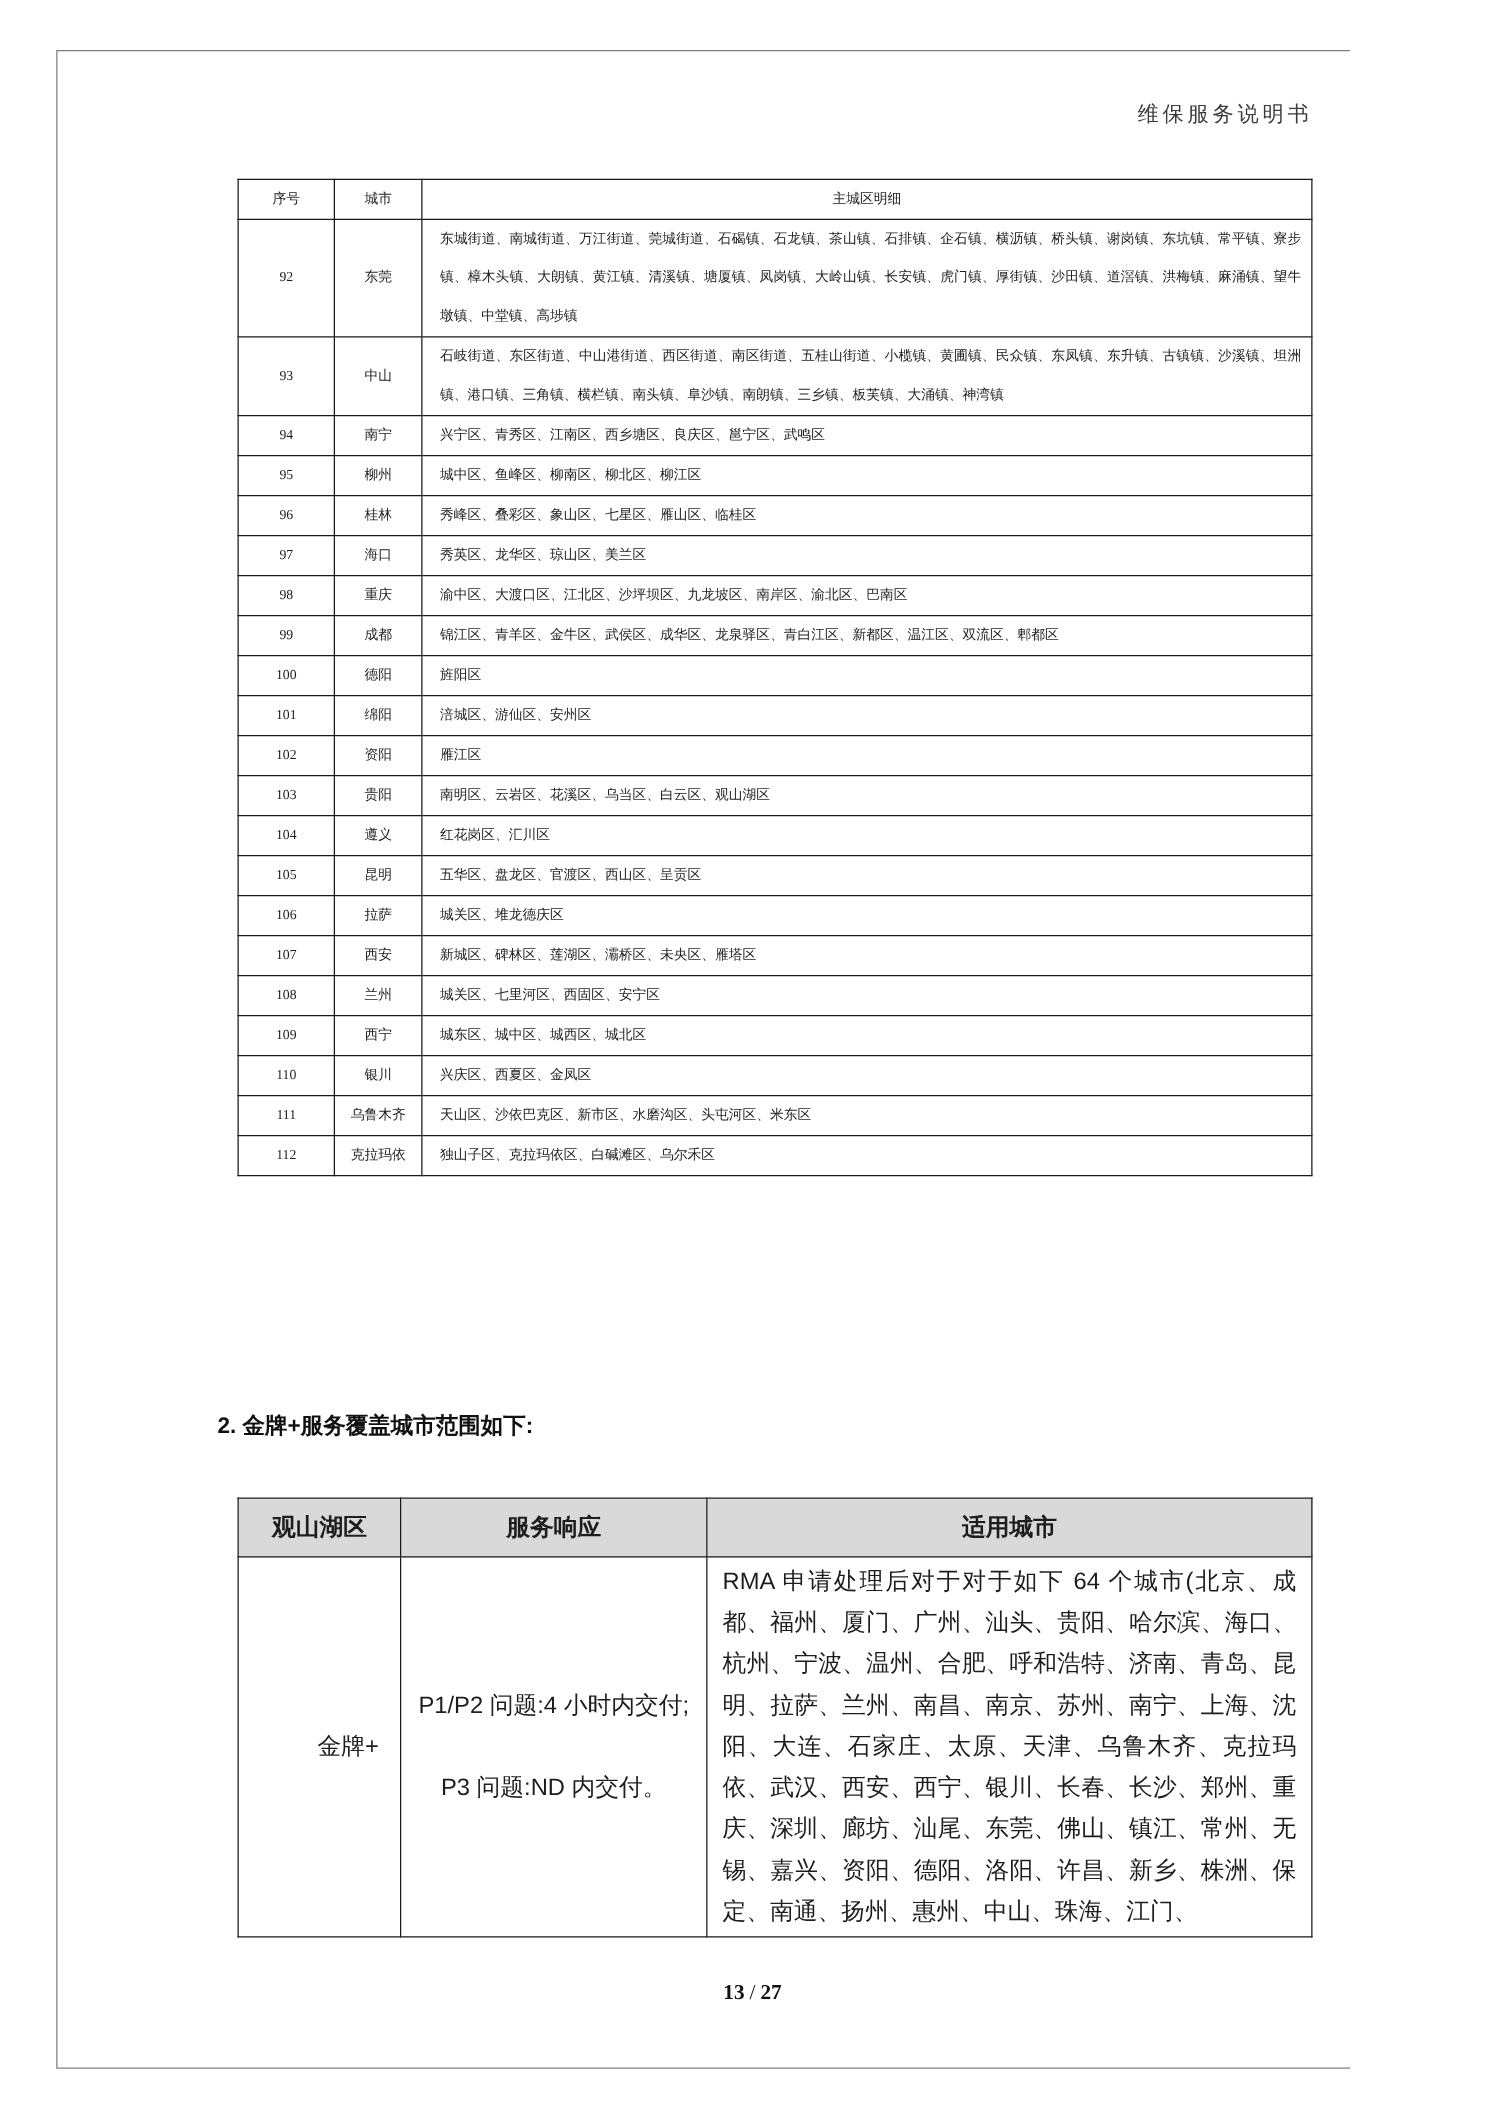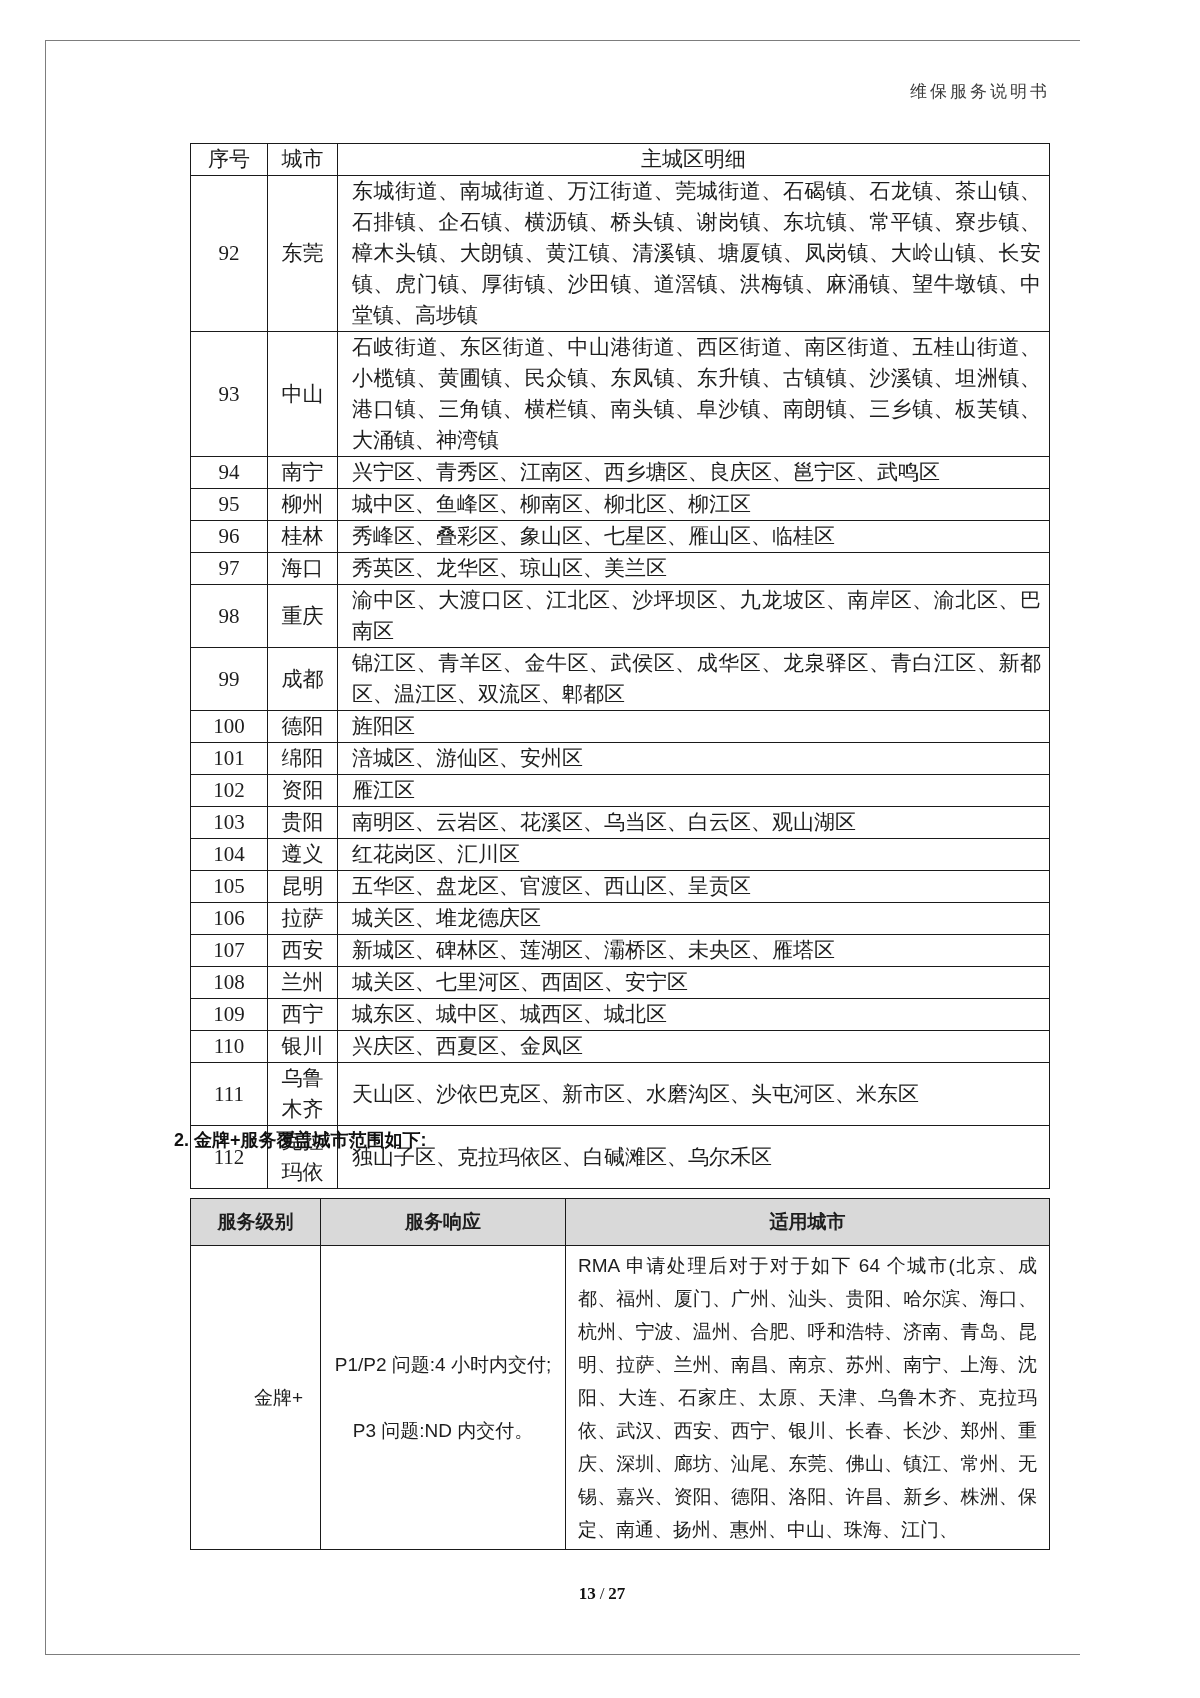--- a/index.html
+++ b/index.html
@@ -12,21 +12,21 @@
     border:1px solid #7d7d7d; pointer-events:none;
   }
   .doc-header {
     position:absolute; top:80px; left:190px; width:860px;
     text-align:right; font-size:17px; color:#3c3c3c; letter-spacing:3px;
   }
   
   table.t1 {
     position:absolute; left:190px; top:143px; width:860px;
     border-collapse:collapse; table-layout:fixed;
-    font-size:21px;
+    font-size:11px;
   }
   table.t1 col.c-no   { width:77px; }
   table.t1 col.c-city { width:70px; }
   table.t1 th, table.t1 td {
     border:1px solid #1a1a1a; line-height:31px; vertical-align:middle;
     font-weight:normal; padding:0;
   }
   table.t1 th { text-align:center; height:31px; }
   table.t1 td.no   { text-align:center; }
   table.t1 td.city { text-align:center; padding:0 11px; }
@@ -195,21 +195,21 @@
   <div class="section-heading">2. 金牌+服务覆盖城市范围如下:</div>
 
   <table class="t2">
     <colgroup>
         <col class="c-level">
         <col class="c-resp">
         <col>
       </colgroup>
     <thead>
       <tr>
-        <th>服务级别</th>
+        <th>观山湖区</th>
         <th>服务响应</th>
         <th>适用城市</th>
       </tr>
     </thead>
     <tbody>
       <tr>
         <td class="level">金牌+</td>
         <td class="resp">
           <div>P1/P2 问题:4 小时内交付;</div>
           <div class="gap"></div>

